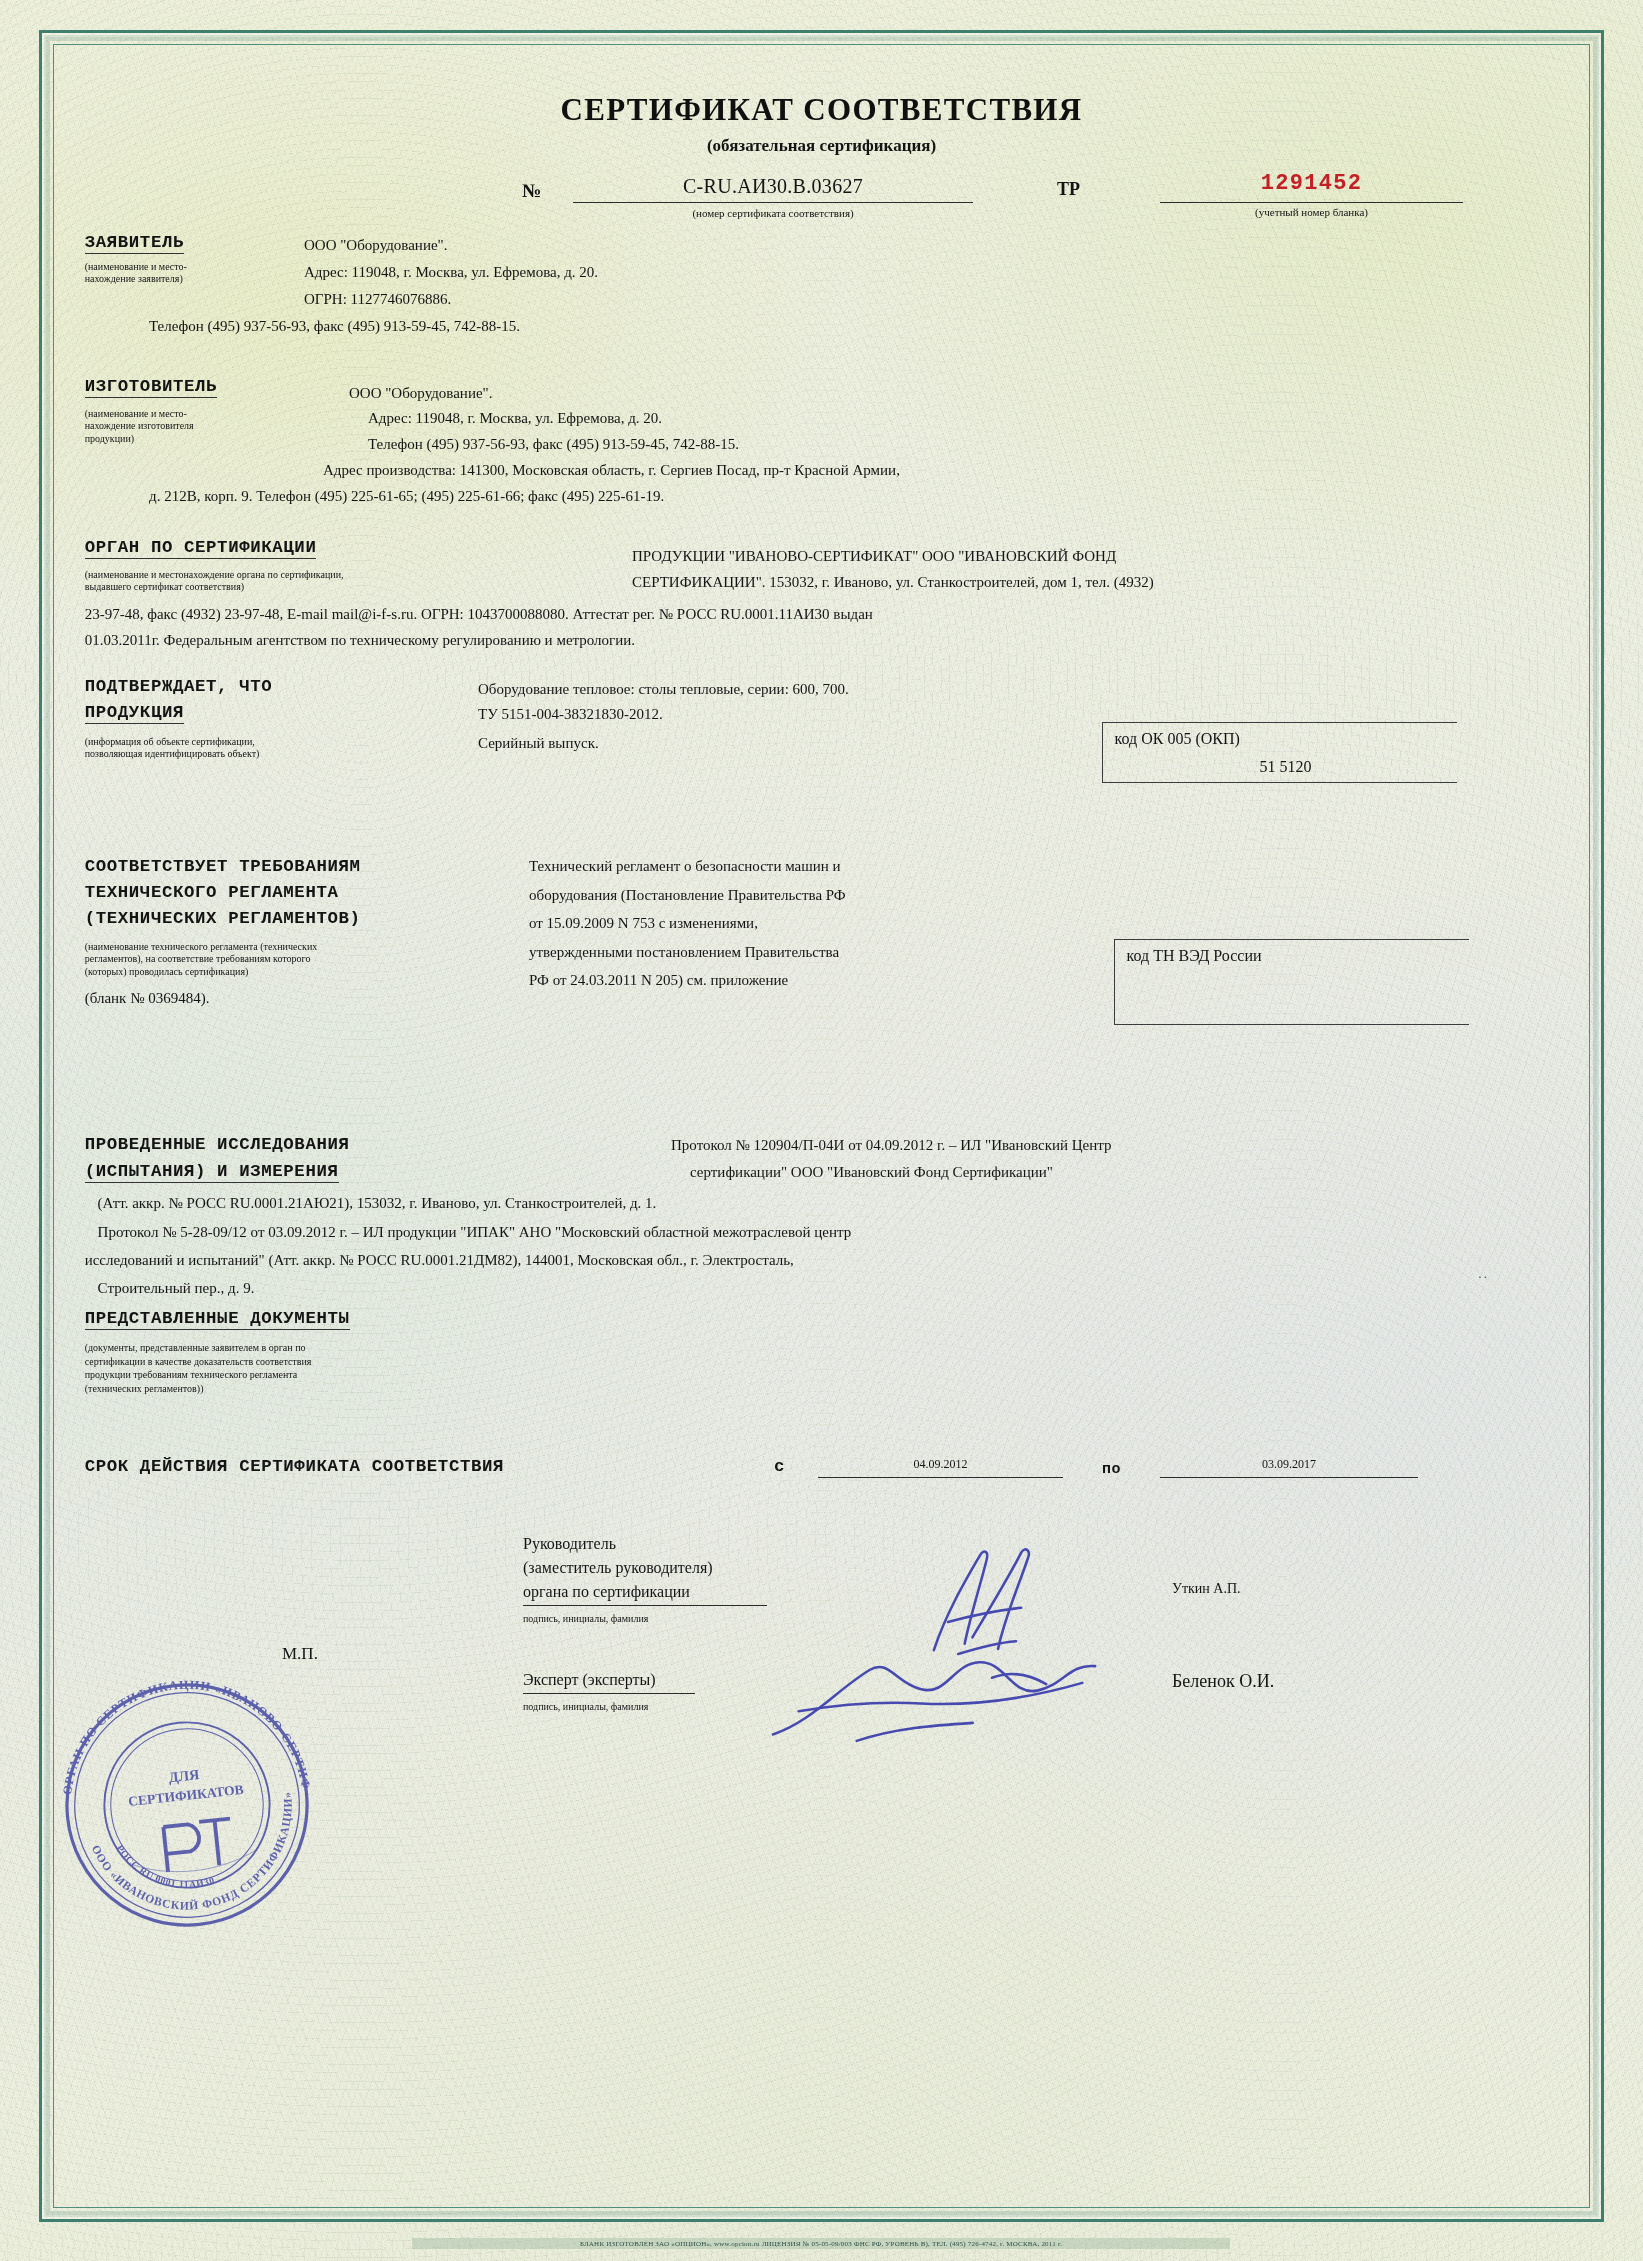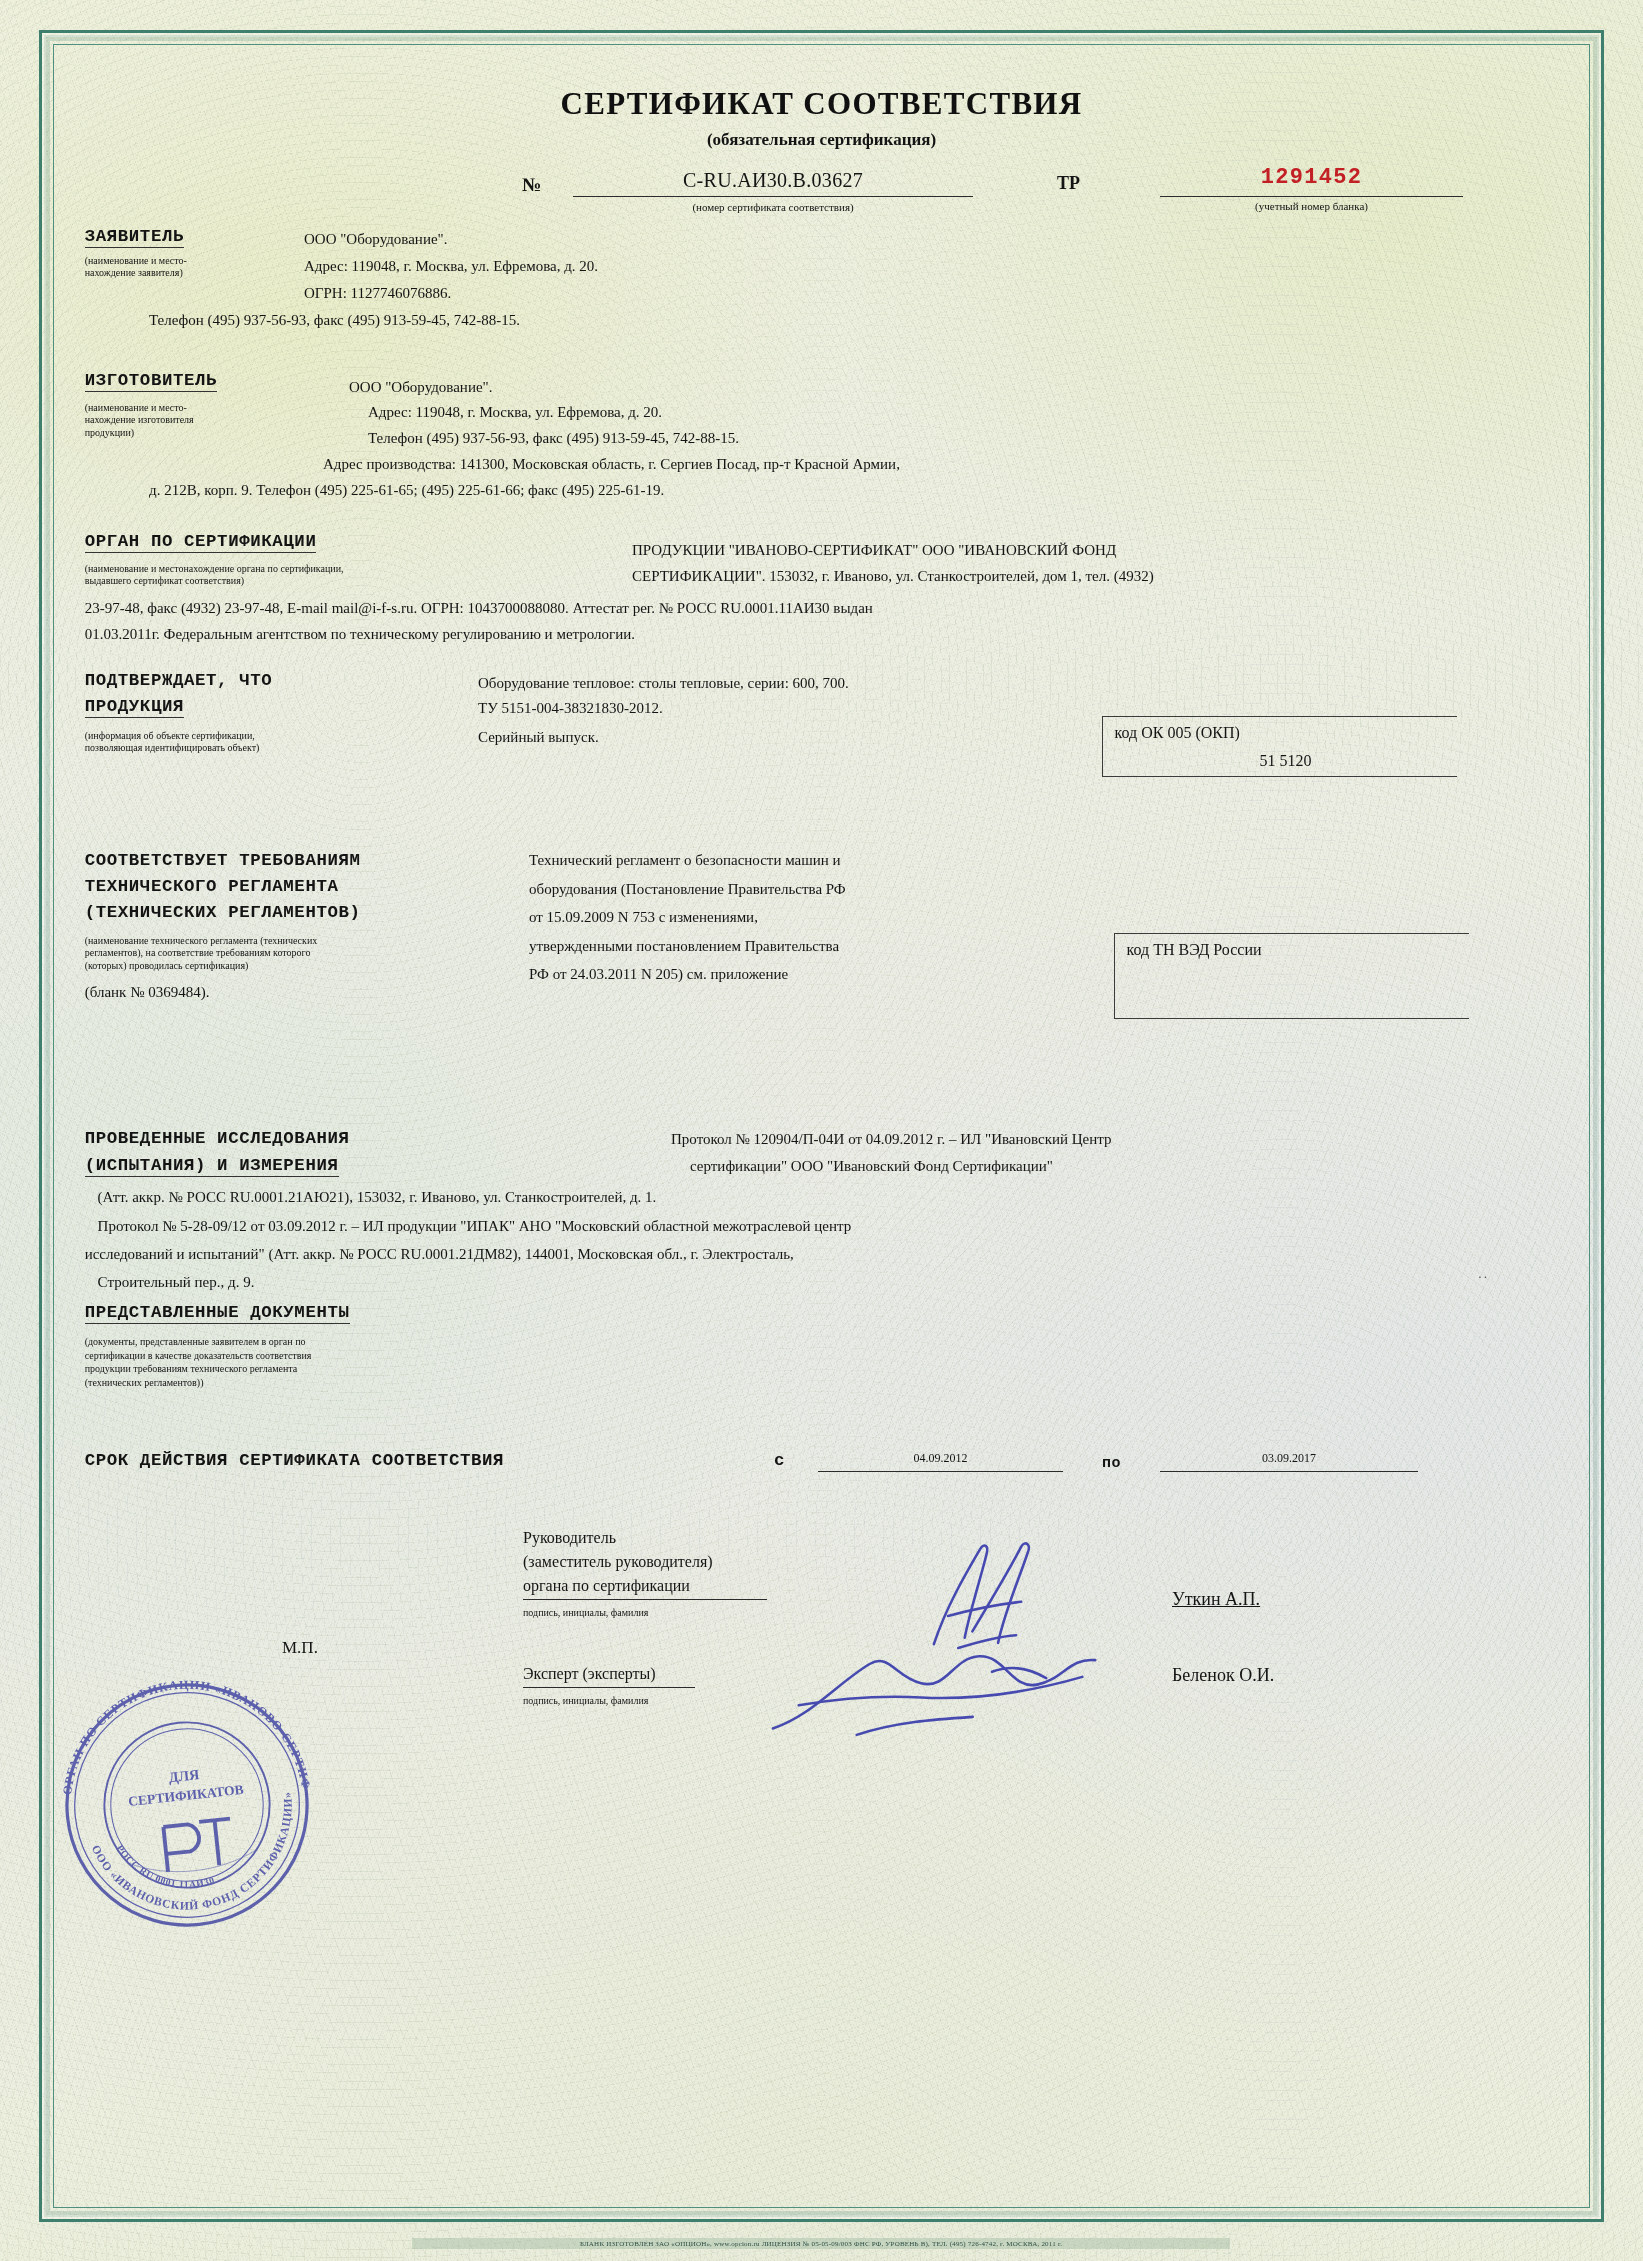--- a/index.html
+++ b/index.html
@@ -81,21 +81,21 @@
     font-weight: bold;
     letter-spacing: 1.3px;
     margin-top: 14px;
     color: #101010;
   }
   .title2 {
     text-align: center;
     font-size: 31px;
     font-weight: bold;
     letter-spacing: 1.3px;
-    margin-top: 22px;
+    margin-top: 28px;
     color: #101010;
   }
   .title3 {
     text-align: center;
     font-size: 17px;
     font-weight: bold;
     margin-top: 7.7px;
   }
 
   .numrow {
@@ -348,21 +348,21 @@
       <div class="abs val big u-line" style="left:741px; top:0px; width:245px; text-align:center; padding-bottom:3.9px;">04.09.2012</div>
       <div class="abs lbl-bold" style="left:1025px; top:3.9px; font-size:15px;">по</div>
       <div class="abs val big u-line" style="left:1083px; top:0px; width:258px; text-align:center; padding-bottom:3.9px;">03.09.2017</div>
     </div>
 
     <div class="sec" style="height:271px;">
       <div class="abs sig-name" style="left:446px; top:6.4px;">Руководитель</div>
       <div class="abs sig-name" style="left:446px; top:31px;">(заместитель руководителя)</div>
       <div class="abs sig-name u-line" style="left:446px; top:55px; padding-right:77px; padding-bottom:3.9px;">органа  по  сертификации</div>
       <div class="abs sig-cap" style="left:446px; top:85px;">подпись, инициалы, фамилия</div>
-      <div class="abs sig-name" style="left:1095px; top:67px; font-size:18px;text-decoration:underline;">Уткин А.П.</div>
+      <div class="abs sig-name" style="left:1095px; top:53px; font-size:14px;">Уткин А.П.</div>
 
       <div class="abs sig-name u-line" style="left:446px; top:143px; padding-right:39px; padding-bottom:3.9px;">Эксперт (эксперты)</div>
       <div class="abs sig-cap" style="left:446px; top:173px;">подпись, инициалы, фамилия</div>
       <div class="abs sig-name" style="left:1095px; top:143px; font-size:18px;">Беленок О.И.</div>
 
       <div class="abs sig-name" style="left:205px; top:116px; font-size:17px;">М.П.</div>
 
       <svg class="sig-scribble" width="193" height="122" viewBox="0 0 300 190" style="left:831px; top:13px;">
         <g fill="none" stroke="#2b2fa8" stroke-width="4" stroke-linecap="round">
           <path d="M40 170 C 60 110, 90 60, 112 22 C 118 12, 126 16, 122 30 C 112 70, 96 120, 88 160"></path>

